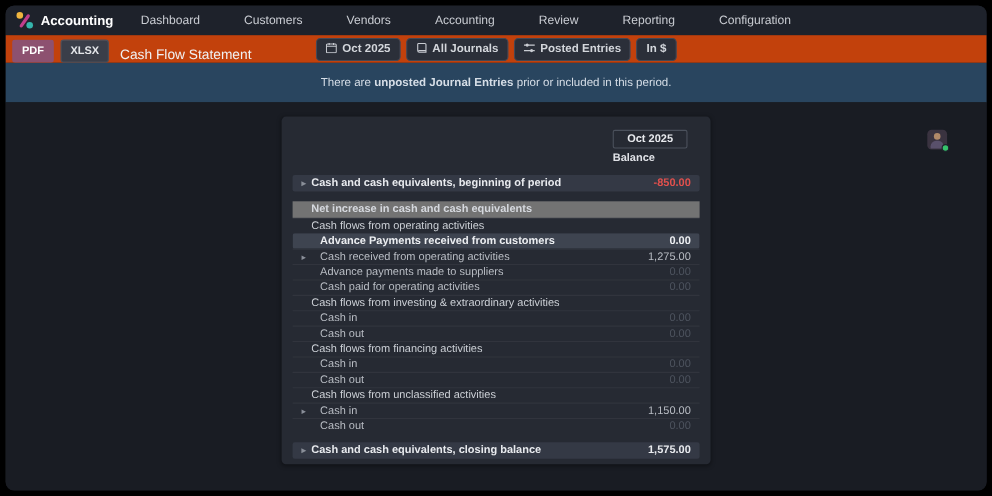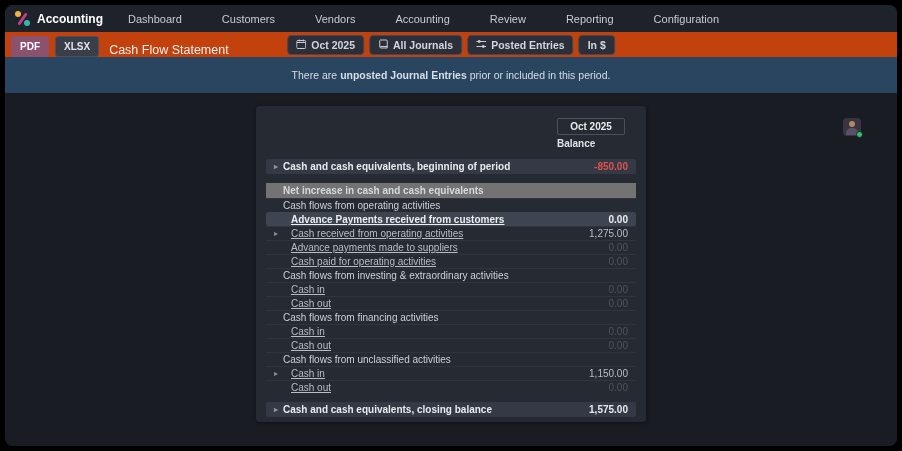--- a/index.html
+++ b/index.html
@@ -49,21 +49,21 @@
   .balance-label { color:#dfe1e6; font-size:10px; font-weight:bold; width:68px; text-align:left; margin-top:3px; }
   .rows { margin-top:10px; }
   .r-row { display:flex; align-items:center; height:14px; font-size:10px; color:#b9bdc4; padding:0 8px; position:relative; cursor:pointer; }
   .r-row .caret { width:9px; font-size:8px; color:#8a8f99; flex-shrink:0; }
   .r-row .lab { flex:1; white-space:nowrap; overflow:hidden; text-overflow:ellipsis; }
   .r-row .val { text-align:right; white-space:nowrap; }
   .r-row.total { background:#343945; border-radius:2px; color:#e8eaee; font-weight:bold; height:15px; }
   .r-row.section0 { background:#737373; color:#d5d8de; font-weight:bold; height:15px; }
   .r-row.section1 { color:#ccd0d6; font-weight:normal; border-top:1px solid rgba(255,255,255,.05); }
   .r-row.line { border-top:1px solid rgba(255,255,255,.05); }
-  .r-row.line .lab { margin-left:8px;text-decoration:underline; }
+  .r-row.line .lab { margin-left:8px; }
   .r-row.hl { background:#3e4450; border-radius:2px; color:#eceef1; font-weight:bold; border-top-color:transparent; }
   .val.muted { color:#4d535e; }
   .val.negative { color:#e0504d; }
   .r-row.total .val { font-weight:bold; }
   .r-row.section0 + .r-row, .gap-before { margin-top:0; }
   .rows .r-row.total:first-child { margin-bottom:9px; }
   .rows .r-row.total:last-child { margin-top:8px; }
 </style>
 </head>
 <body>

